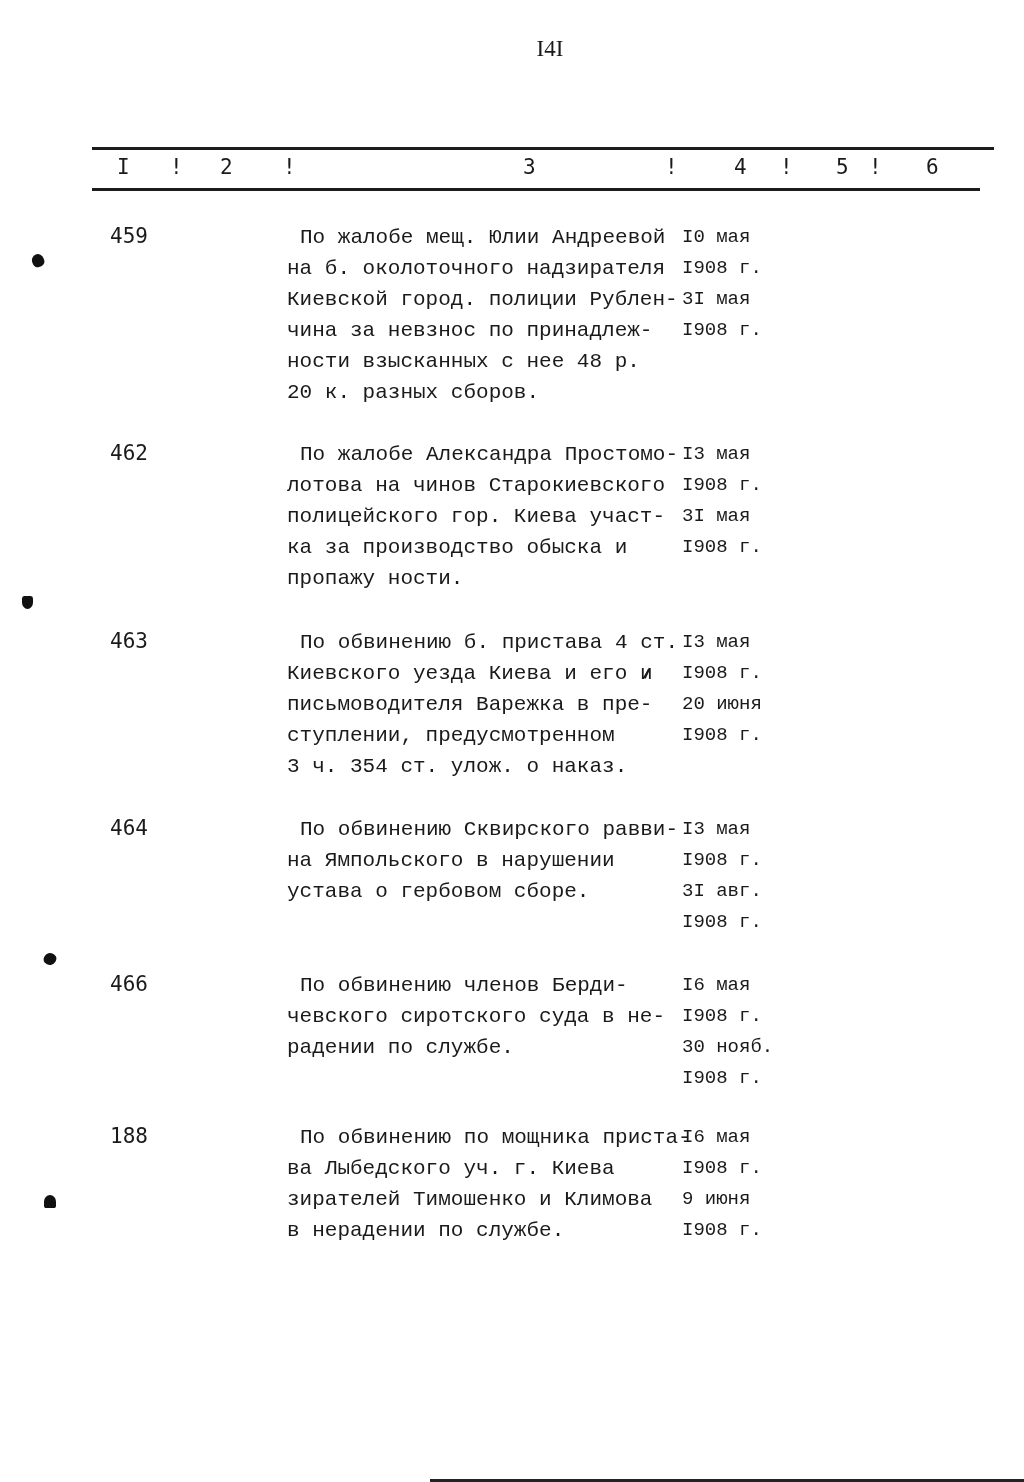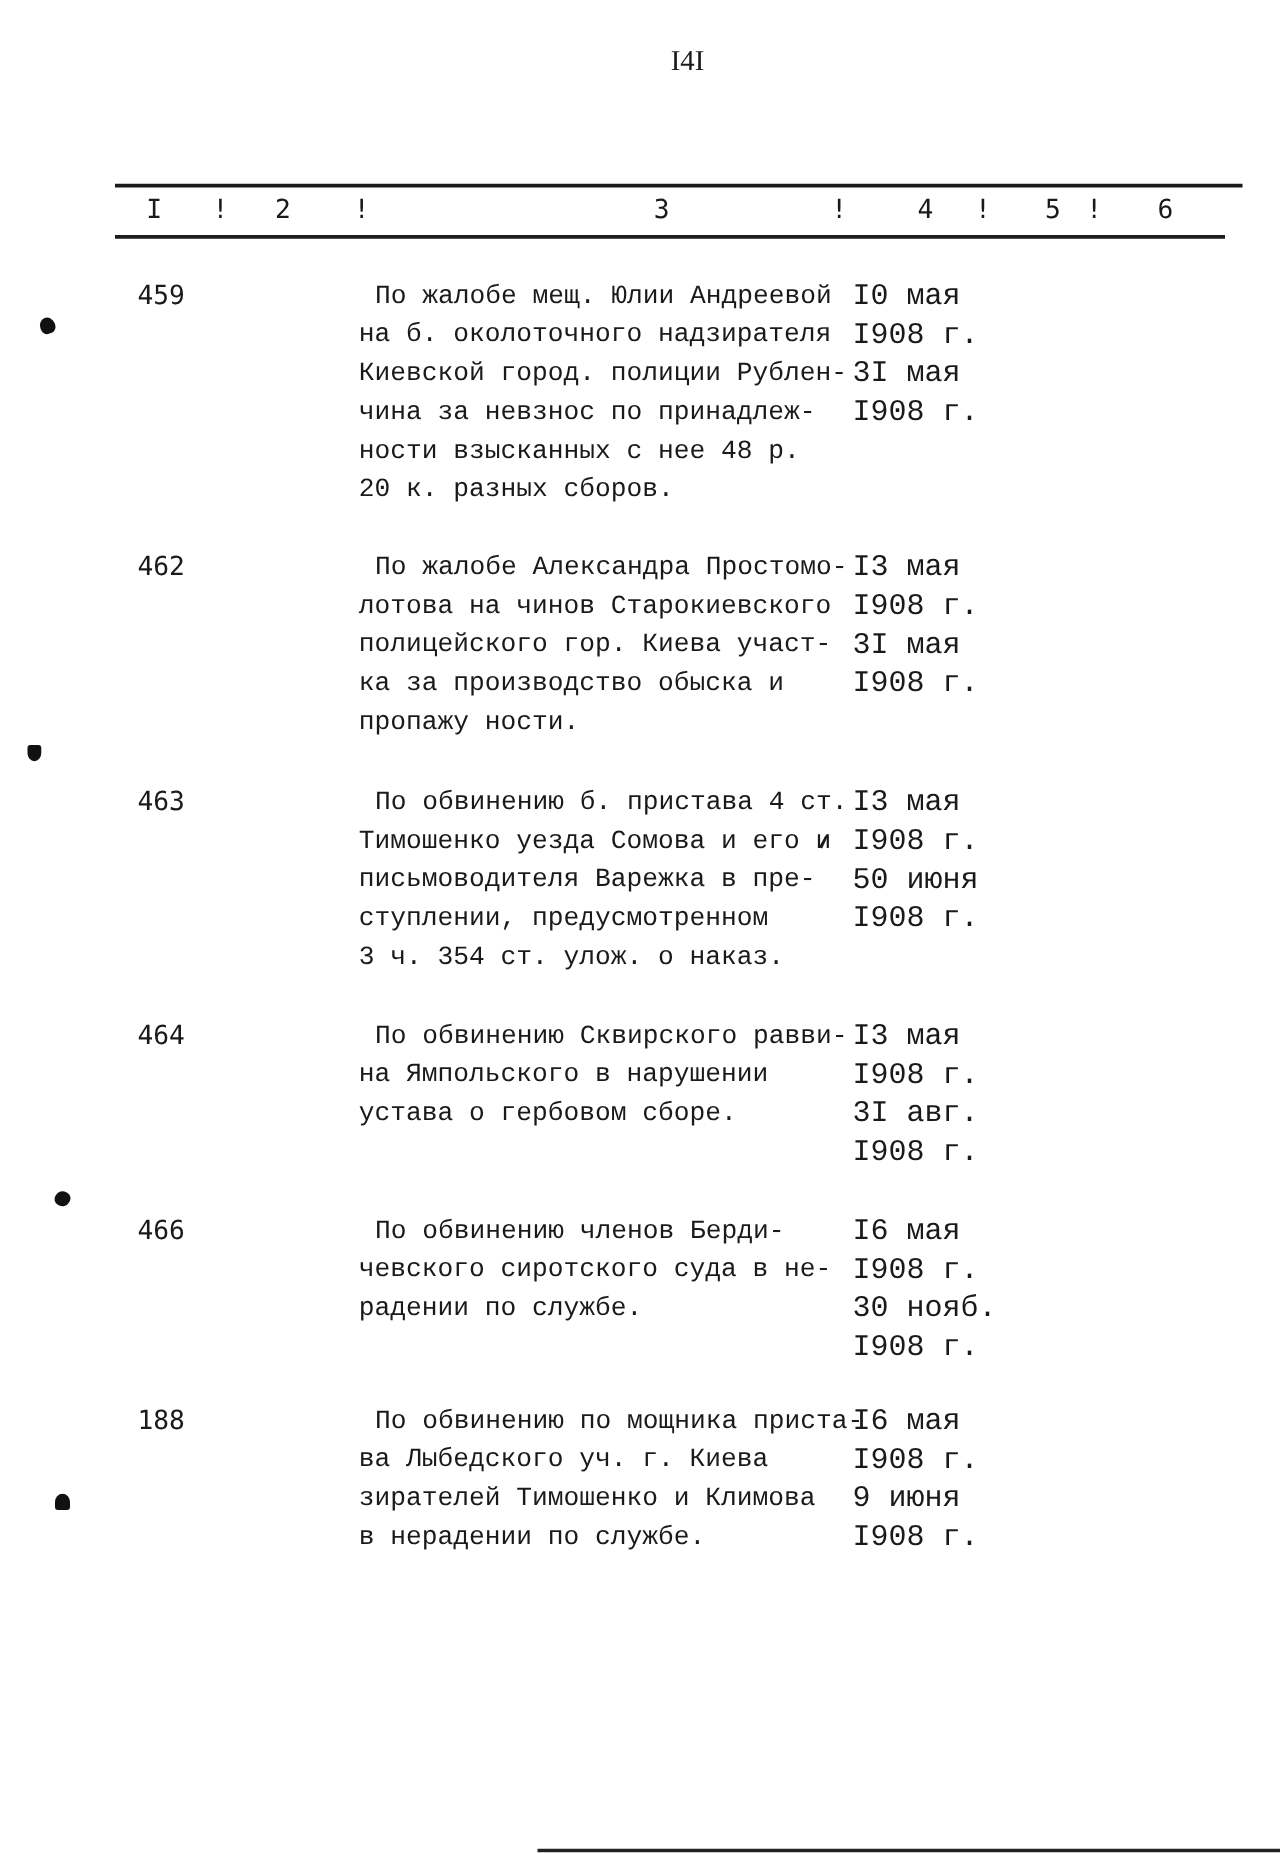--- a/index.html
+++ b/index.html
@@ -23,21 +23,21 @@
     font-family: "DejaVu Sans Mono", monospace;
   }
   .entry-lines { position: absolute; left: 287px; top: 0; }
   .line {
     height: 31px; line-height: 31px; white-space: pre; font-size: 21px;
     font-family: Liberation Mono, monospace;
   }
   .line.first { padding-left: 13px; }
   .entry-dates { position: absolute; left: 682px; top: 0; }
   .date-line {
-    height: 31px; line-height: 31px; white-space: pre; font-size: 24px;
+    height: 31px; line-height: 31px; white-space: pre; font-size: 19px;
     font-family: "Liberation Mono", monospace;
   }
   .strike { position: relative; display: inline-block; }
   .strike::after {
     content: ""; position: absolute; left: 2px; right: 1px; top: 15px;
     height: 2px; background: #1a1a1a; transform: rotate(-65deg);
   }
   .blot { position: absolute; background: #111; }
   .bottom-edge { position: absolute; left: 430px; right: 0; top: 1479px; height: 3px; background: #222; }
 </style>
@@ -98,29 +98,29 @@
       <div class="date-line">I908 г.</div>
       <div class="date-line">3I мая</div>
       <div class="date-line">I908 г.</div>
     </div>
   </div>
 
   <div class="entry" style="top:627px">
     <div class="entry-number" style="top:2px">463</div>
     <div class="entry-lines">
       <div class="line first">По обвинению б. пристава 4 ст.</div>
-      <div class="line"><span>Тимошенко уезда Сомова и его</span> <span class="strike">и</span></div>
+      <div class="line"><span>Киевского уезда Киева и его</span> <span class="strike">и</span></div>
       <div class="line">письмоводителя Варежка в пре-</div>
       <div class="line">ступлении, предусмотренном</div>
       <div class="line">3 ч. 354 ст. улож. о наказ.</div>
     </div>
     <div class="entry-dates">
       <div class="date-line">I3 мая</div>
       <div class="date-line">I908 г.</div>
-      <div class="date-line">50 июня</div>
+      <div class="date-line">20 июня</div>
       <div class="date-line">I908 г.</div>
     </div>
   </div>
 
   <div class="entry" style="top:814px">
     <div class="entry-number" style="top:2px">464</div>
     <div class="entry-lines">
       <div class="line first">По обвинению Сквирского равви-</div>
       <div class="line">на Ямпольского в нарушении</div>
       <div class="line">устава о гербовом сборе.</div>

